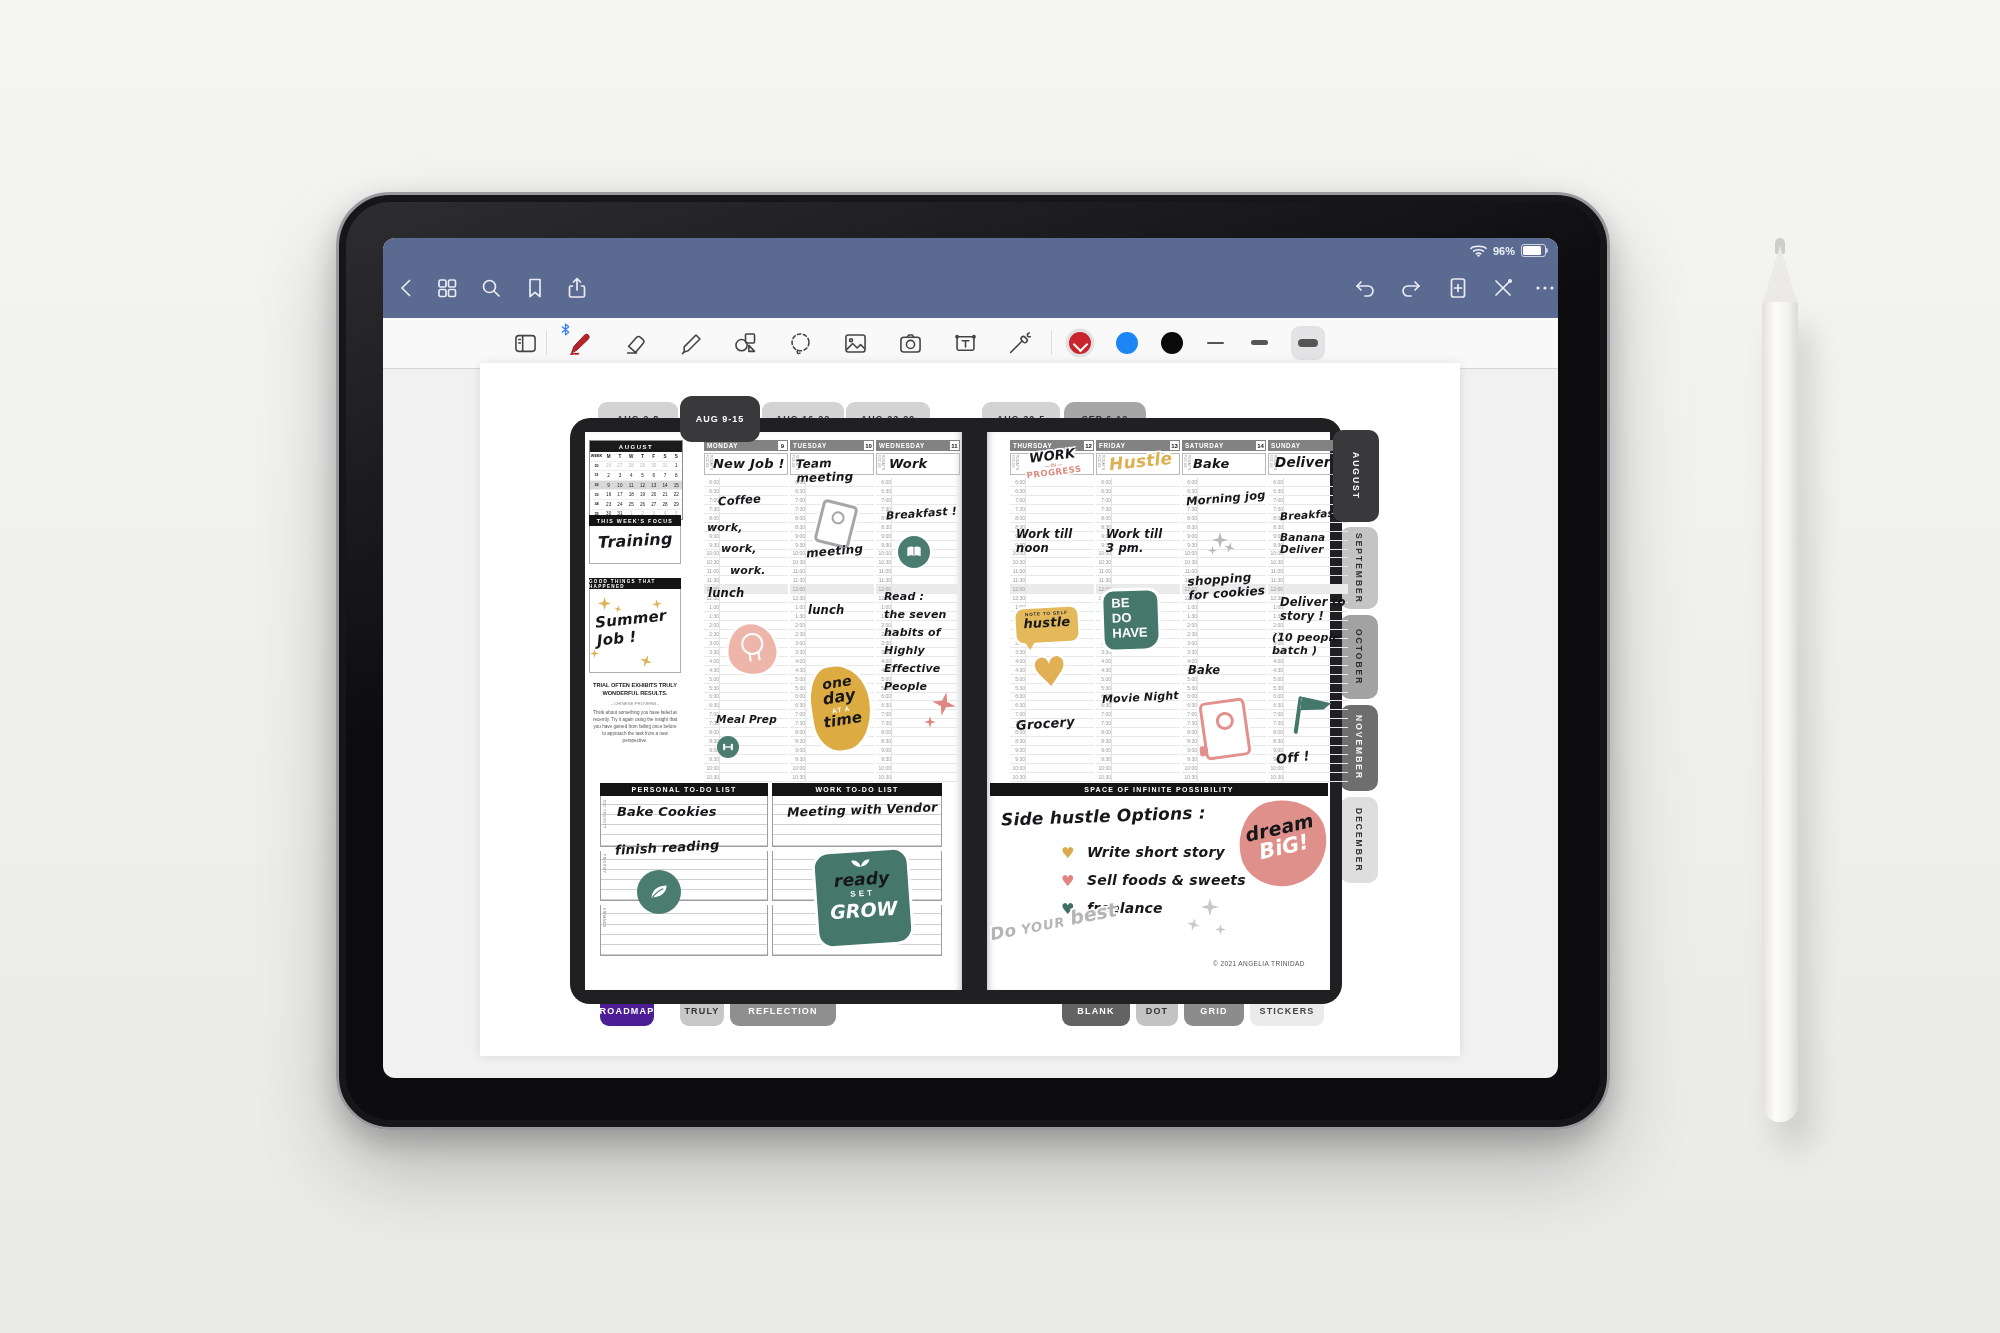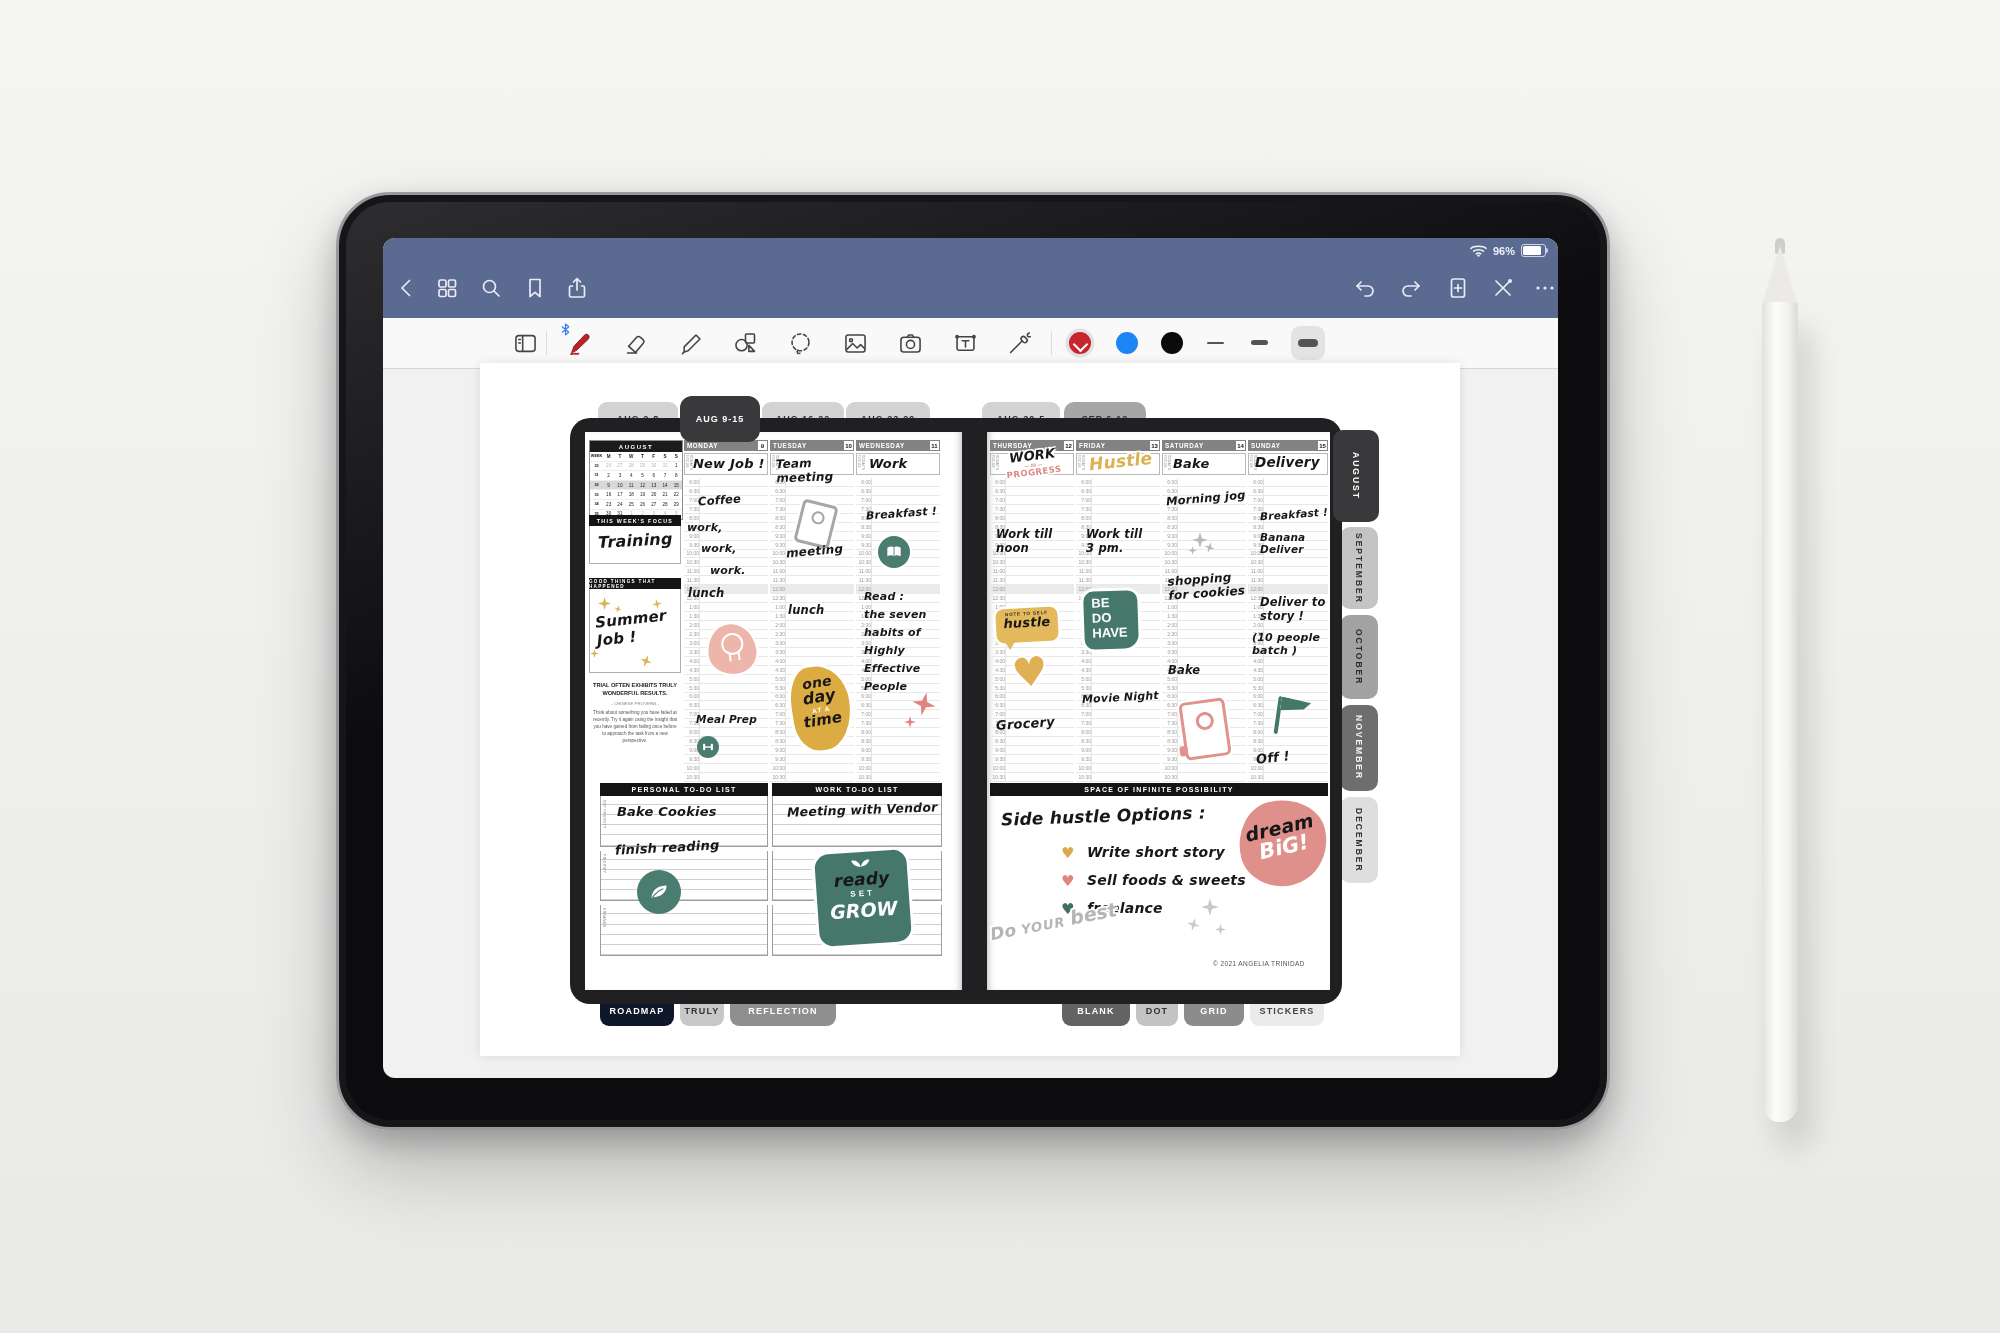--- a/index.html
+++ b/index.html
@@ -48,21 +48,21 @@
     font-weight:700;font-size:9px;letter-spacing:1px;display:flex;align-items:center;justify-content:center;z-index:19;}
   .wtab.sel{top:158px;height:46px;border-radius:12px;background:#39393c;color:#fff;z-index:22;}
   .mtab{border-radius:10px;display:flex;align-items:center;justify-content:center;z-index:19;}
   .mtab span{writing-mode:vertical-rl;font-weight:700;font-size:8.5px;letter-spacing:2px;}
   .mtab.sel{z-index:22;}
   .btab{top:758px;height:30px;border-radius:5px 5px 9px 9px;font-weight:700;font-size:9px;letter-spacing:1.2px;
     display:flex;align-items:center;justify-content:center;z-index:19;}
   
   .banner{position:absolute;background:#141414;color:#fff;font-weight:700;font-size:7px;letter-spacing:1.3px;
     display:flex;align-items:center;justify-content:center;}
-  .day-col{position:absolute;top:8px;width:84px;height:340px;}
+  .day-col{position:absolute;top:8px;width:84px;height:340px;margin-left:20px;}
   .day-head{height:11px;background:#828282;color:#fff;display:flex;align-items:center;justify-content:space-between;padding:0 1px 0 3px;}
   .day-head .dn{font-size:6.3px;font-weight:700;letter-spacing:.6px;}
   .day-head .dd{width:9px;height:9px;background:#fff;color:#111;font-size:6px;font-weight:700;display:grid;place-items:center;}
   .focus-box{position:relative;margin-top:2px;height:20px;border:1px solid #b9b9b9;}
   .focus-tag{position:absolute;left:0px;top:1px;writing-mode:vertical-rl;font-size:3.2px;color:#8a8a8a;letter-spacing:.3px;}
   .time-grid{position:relative;margin-top:3px;height:304px;}
   .trow{height:8.94px;box-sizing:border-box;border-bottom:1px solid #e8e8e8;display:flex;align-items:flex-end;}
   .trow.tshade{background:#ebebeb;}
   .tlabel{display:inline-block;width:15px;text-align:right;font-size:5px;color:#9a9a9a;border-right:1px solid #e3e3e3;line-height:8px;}
   .overlay{position:absolute;left:0;top:0;width:100%;height:100%;}
@@ -291,21 +291,21 @@
     <div class="e mtab" style="left:957px;top:377px;width:38px;height:84px;background:#a2a2a2;color:#2e2e2e;">
         <span>OCTOBER</span>
       </div>
     <div class="e mtab" style="left:957px;top:467px;width:38px;height:86px;background:#6e6e6e;color:#f4f4f4;">
         <span>NOVEMBER</span>
       </div>
     <div class="e mtab" style="left:957px;top:559px;width:38px;height:86px;background:#dedede;color:#333;">
         <span>DECEMBER</span>
       </div>
 
-    <div class="e btab" style="left:217px;width:74px;background:#0f172a;color:#fff;">
+    <div class="e btab" style="left:217px;width:54px;background:#4c1d95;color:#fff;">
         <span>ROADMAP</span>
       </div>
     <div class="e btab" style="left:297px;width:44px;background:#c7c7c7;color:#333;">
         <span>TRULY</span>
       </div>
     <div class="e btab" style="left:347px;width:106px;background:#8f8f8f;color:#fff;">
         <span>REFLECTION</span>
       </div>
     <div class="e btab" style="left:679px;width:68px;background:#636363;color:#fff;">
         <span>BLANK</span>

